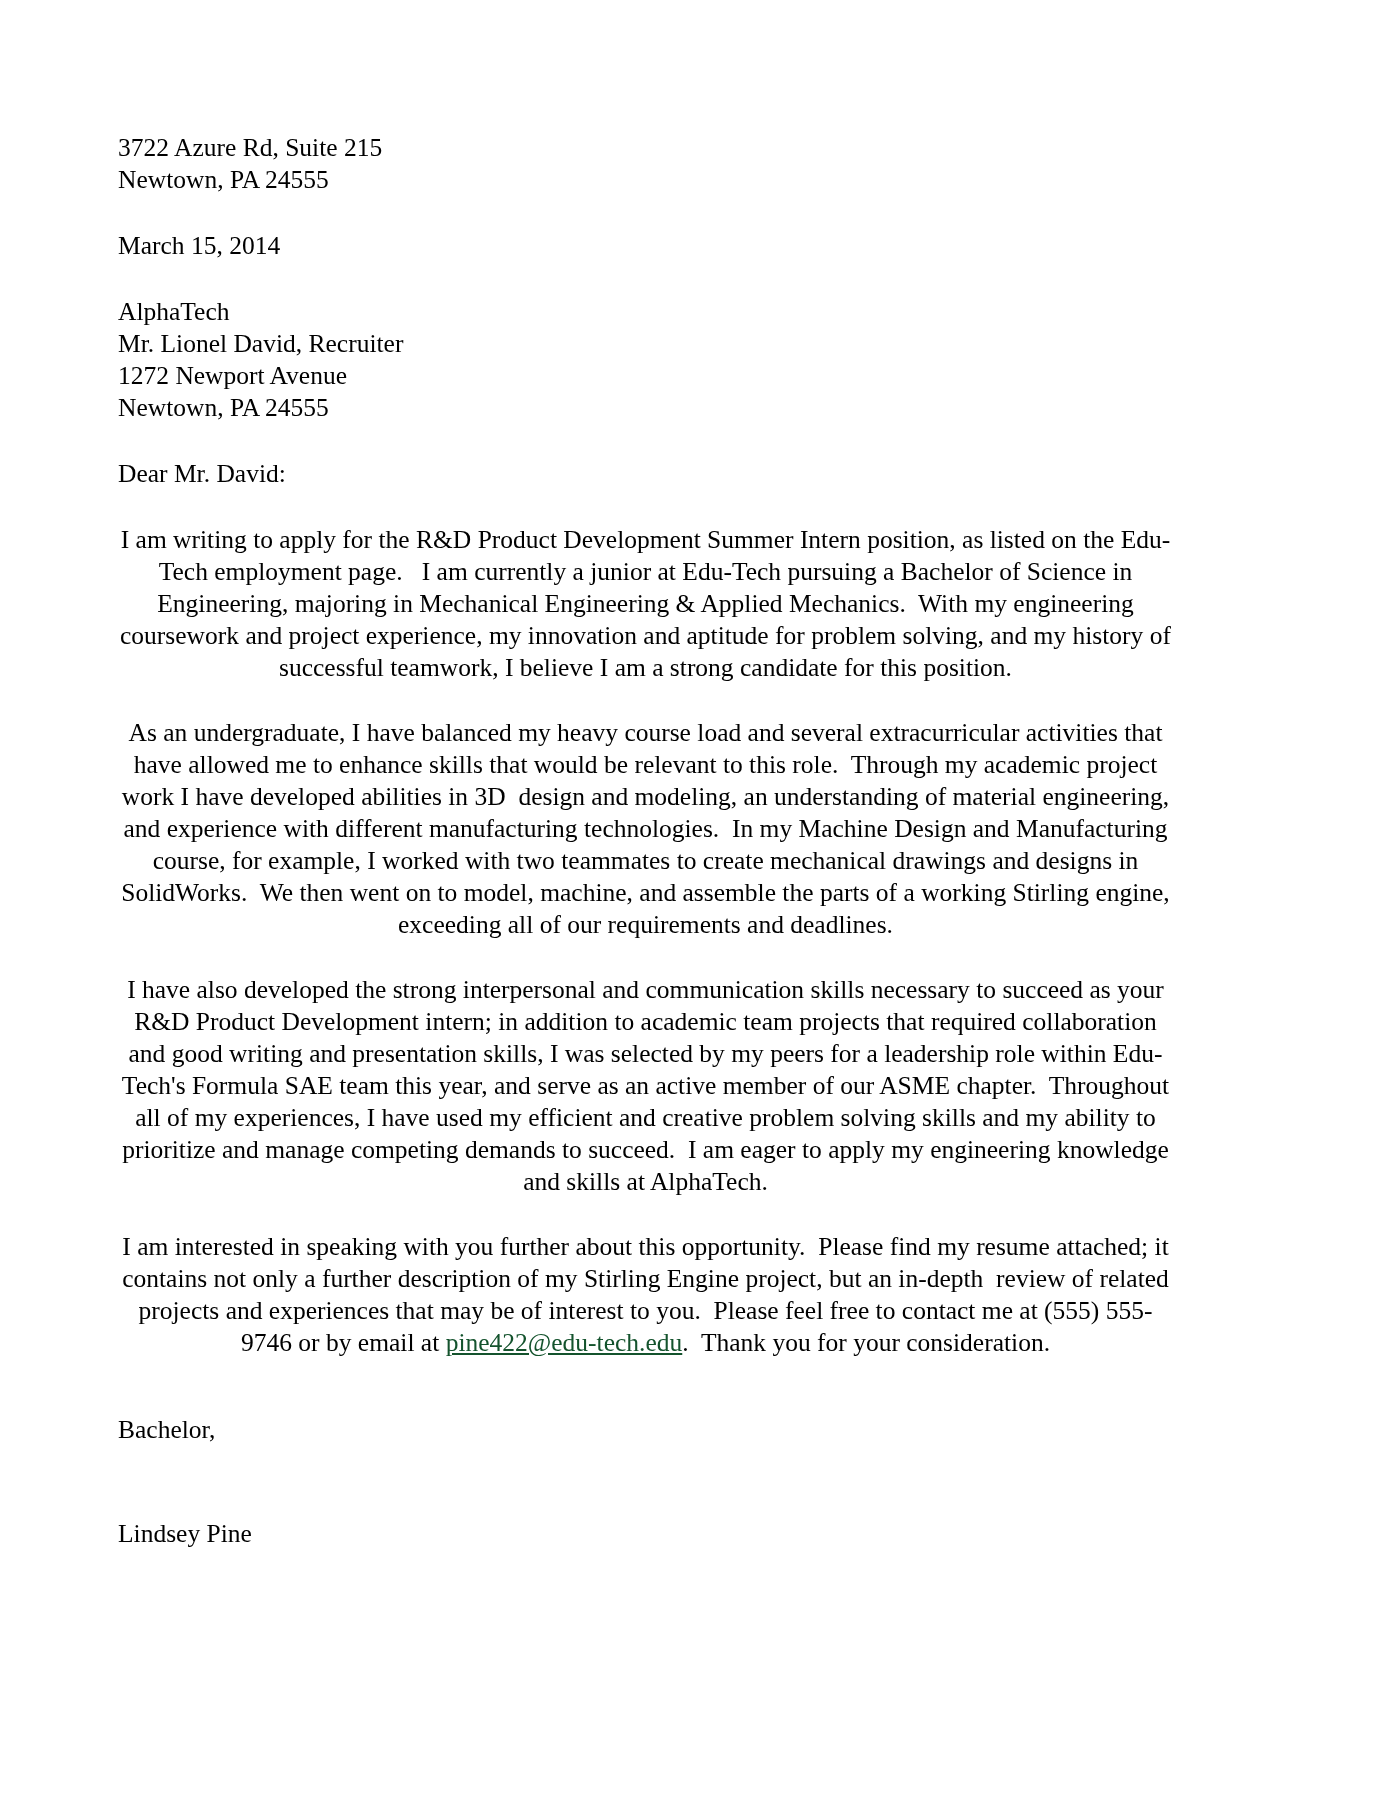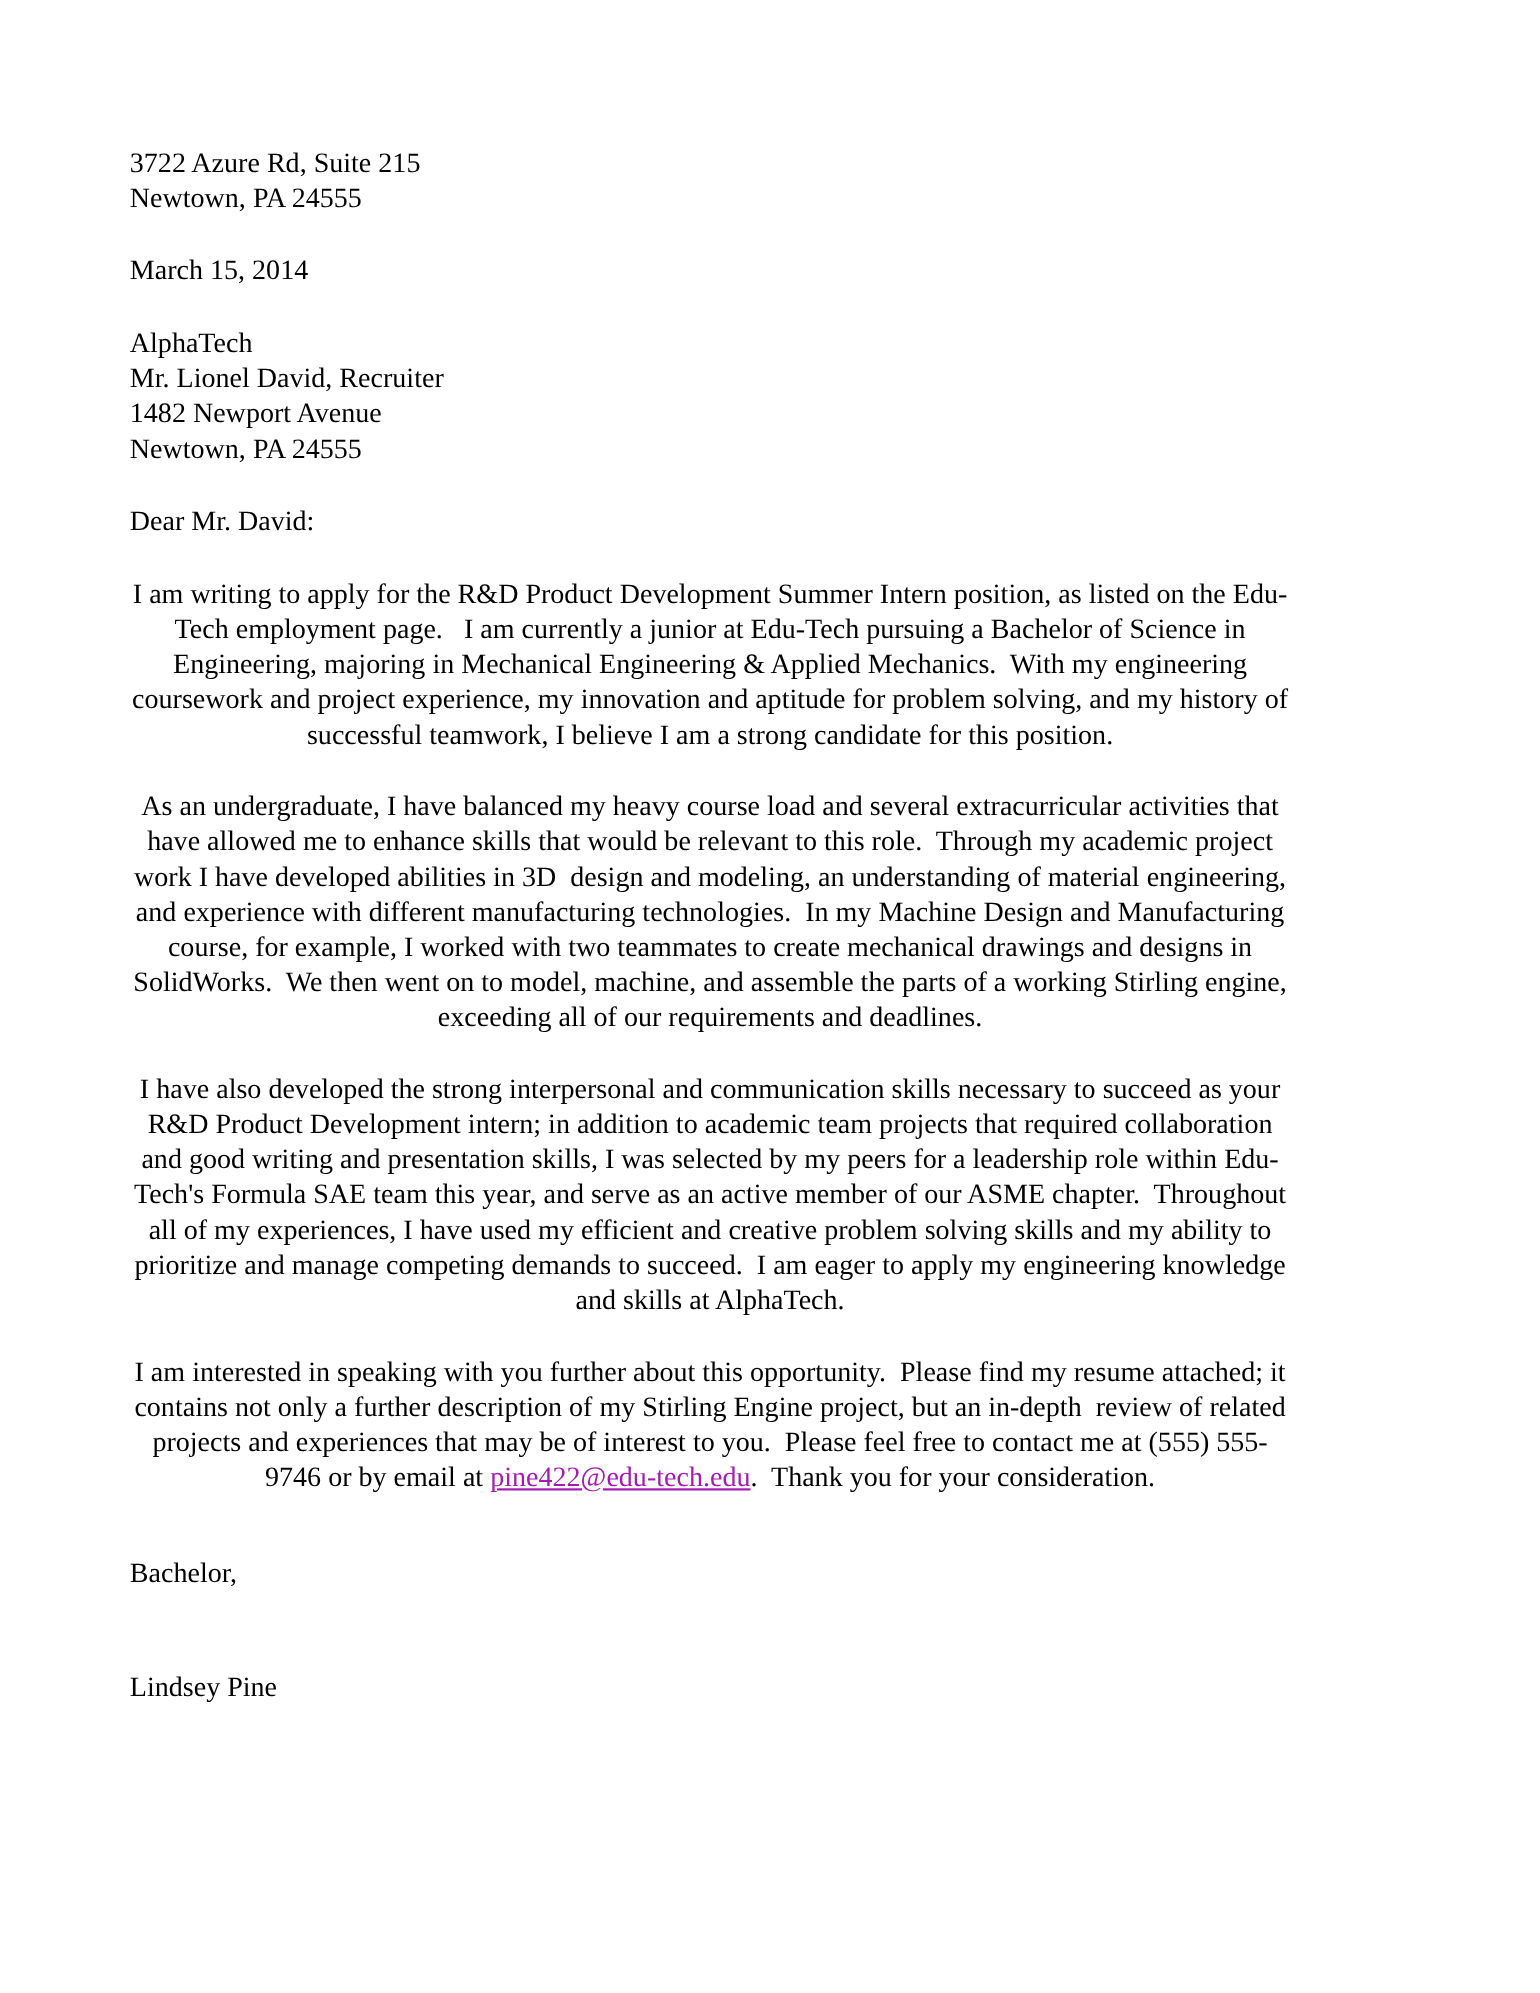--- a/index.html
+++ b/index.html
@@ -39,21 +39,21 @@
     text-align: center;
     white-space: pre-wrap;
   }
   .sign-off {
     margin: 55px 0 0 0;
   }
   .signature-name {
     margin: 72px 0 0 0;
   }
   a.email {
-    color: #a21caf;
+    color: #14532d;
     text-decoration: underline;
   }
 </style>
 </head>
 <body>
 
 <div class="page">
   <div class="letter">
 
     <div class="block">
@@ -61,21 +61,21 @@
       <span class="line">Newtown, PA 24555</span>
     </div>
 
     <div class="block">
       <span class="line">March 15, 2014</span>
     </div>
 
     <div class="block">
       <span class="line">AlphaTech</span>
       <span class="line">Mr. Lionel David, Recruiter</span>
-      <span class="line">1482 Newport Avenue</span>
+      <span class="line">1272 Newport Avenue</span>
       <span class="line">Newtown, PA 24555</span>
     </div>
 
     <div class="block">
       <span class="line">Dear Mr. David:</span>
     </div>
 
     <p class="para">I am writing to apply for the R&amp;D Product Development Summer Intern position, as listed on the Edu-Tech employment page.   I am currently a junior at Edu-Tech pursuing a Bachelor of Science in Engineering, majoring in Mechanical Engineering &amp; Applied Mechanics.  With my engineering coursework and project experience, my innovation and aptitude for problem solving, and my history of successful teamwork, I believe I am a strong candidate for this position.</p>
     <p class="para">As an undergraduate, I have balanced my heavy course load and several extracurricular activities that have allowed me to enhance skills that would be relevant to this role.  Through my academic project work I have developed abilities in 3D  design and modeling, an understanding of material engineering, and experience with different manufacturing technologies.  In my Machine Design and Manufacturing course, for example, I worked with two teammates to create mechanical drawings and designs in SolidWorks.  We then went on to model, machine, and assemble the parts of a working Stirling engine, exceeding all of our requirements and deadlines.</p>
     <p class="para">I have also developed the strong interpersonal and communication skills necessary to succeed as your R&amp;D Product Development intern; in addition to academic team projects that required collaboration and good writing and presentation skills, I was selected by my peers for a leadership role within Edu-Tech's Formula SAE team this year, and serve as an active member of our ASME chapter.  Throughout all of my experiences, I have used my efficient and creative problem solving skills and my ability to prioritize and manage competing demands to succeed.  I am eager to apply my engineering knowledge and skills at AlphaTech.</p>

